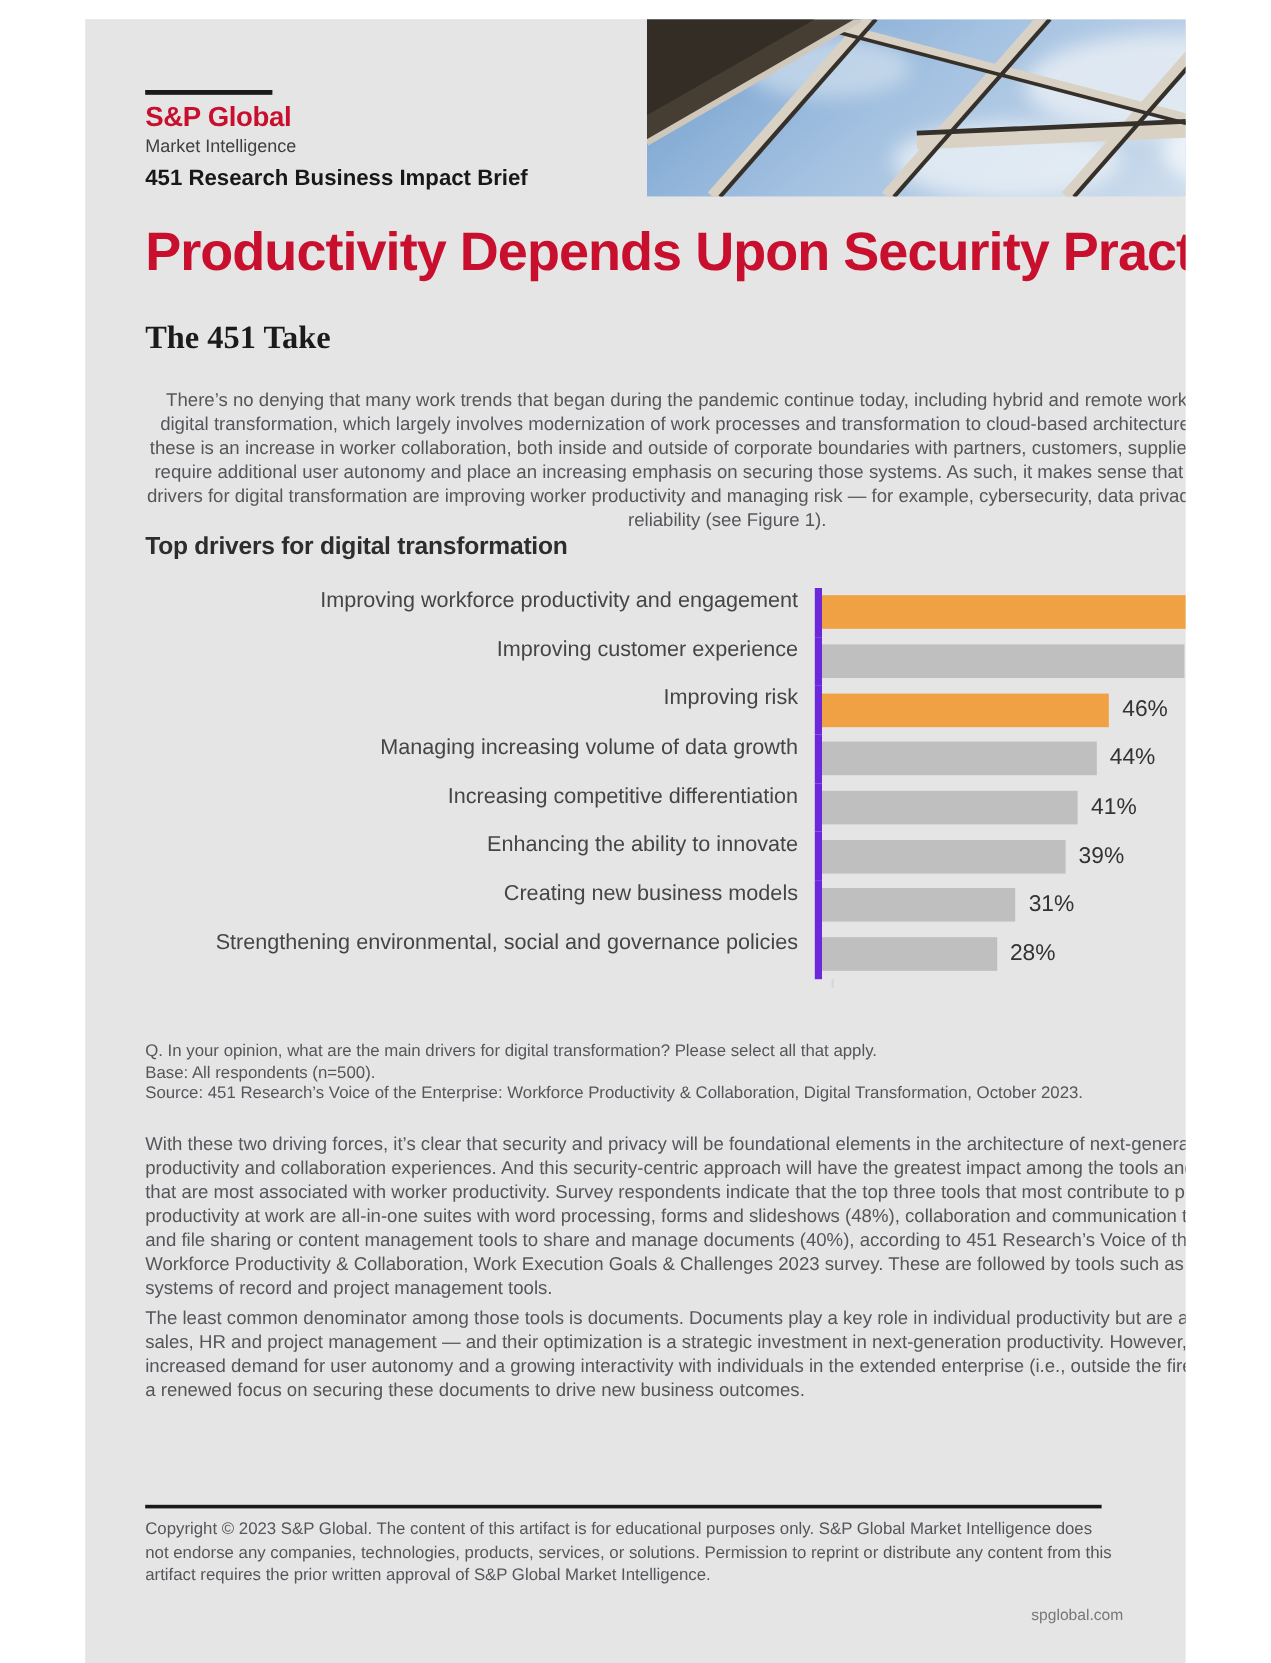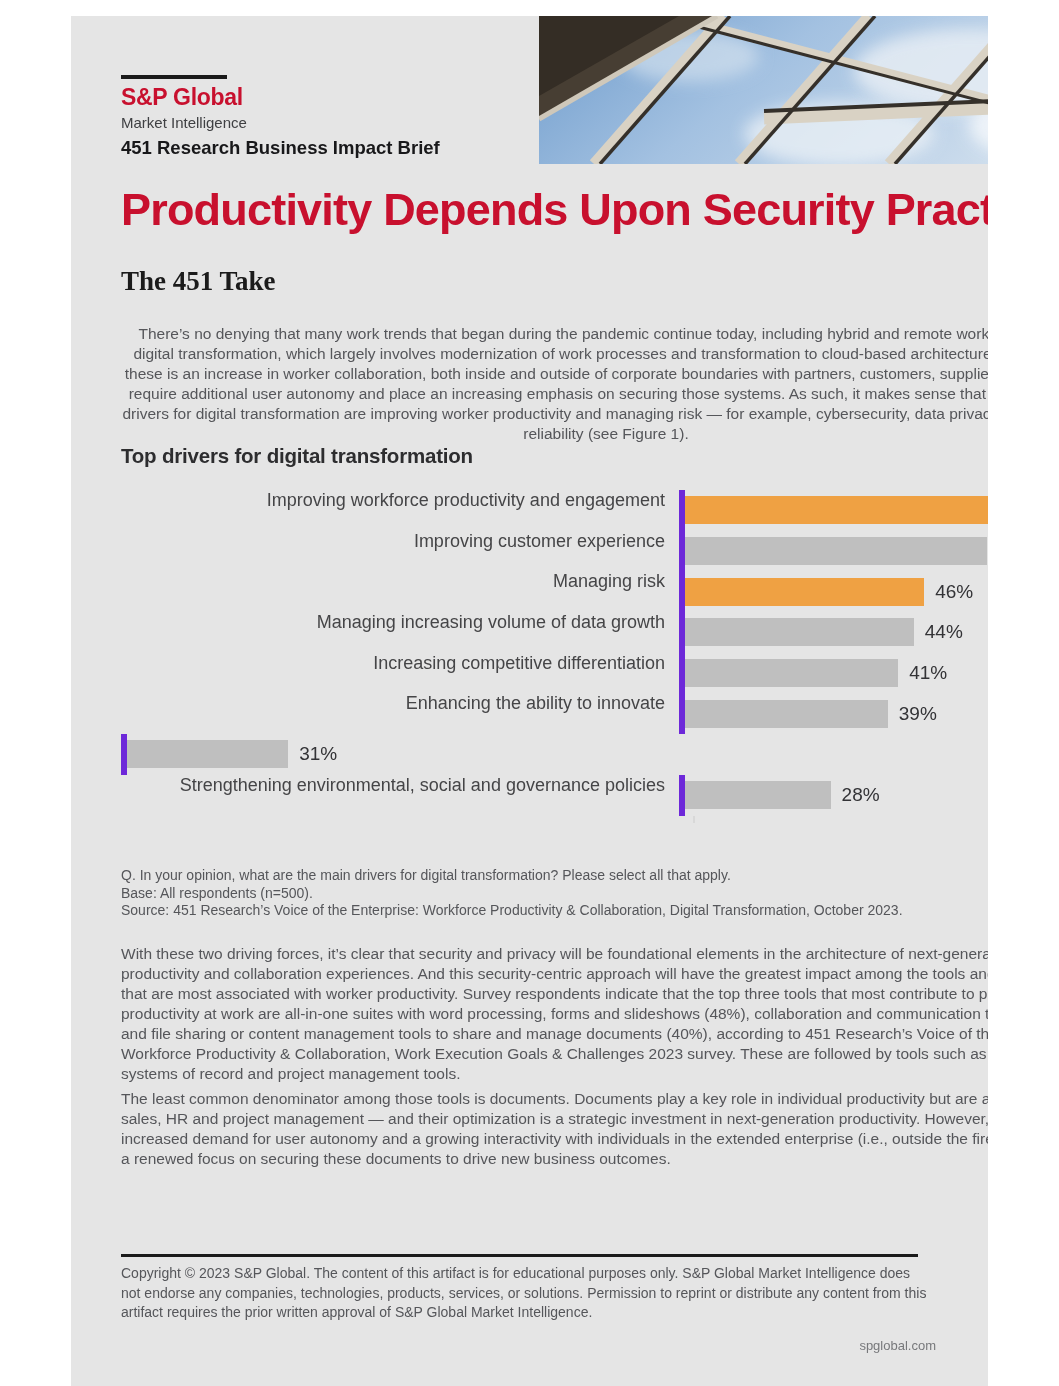--- a/index.html
+++ b/index.html
@@ -116,21 +116,21 @@
         </div>
       </div>
       <div class="chart-row">
         <div class="chart-label">Improving customer experience</div>
         <div class="chart-bar-area">
           <div class="chart-bar" style="width: 301.6px; background: rgb(191, 191, 191);"></div>
           <div class="chart-value">58%</div>
         </div>
       </div>
       <div class="chart-row">
-        <div class="chart-label">Managing risk</div>
+        <div class="chart-label">Improving risk</div>
         <div class="chart-bar-area">
           <div class="chart-bar" style="width: 239.2px; background: rgb(239, 161, 67);"></div>
           <div class="chart-value">46%</div>
         </div>
       </div>
       <div class="chart-row">
         <div class="chart-label">Managing increasing volume of data growth</div>
         <div class="chart-bar-area">
           <div class="chart-bar" style="width: 228.8px; background: rgb(191, 191, 191);"></div>
           <div class="chart-value">44%</div>
@@ -144,20 +144,21 @@
         </div>
       </div>
       <div class="chart-row">
         <div class="chart-label">Enhancing the ability to innovate</div>
         <div class="chart-bar-area">
           <div class="chart-bar" style="width: 202.8px; background: rgb(191, 191, 191);"></div>
           <div class="chart-value">39%</div>
         </div>
       </div>
       <div class="chart-row">
+        <div class="chart-label">Creating new business models</div>
         <div class="chart-bar-area">
           <div class="chart-bar" style="width: 161.2px; background: rgb(191, 191, 191);"></div>
           <div class="chart-value">31%</div>
         </div>
       </div>
       <div class="chart-row">
         <div class="chart-label">Strengthening environmental, social and governance policies</div>
         <div class="chart-bar-area">
           <div class="chart-bar" style="width: 145.6px; background: rgb(191, 191, 191);"></div>
           <div class="chart-value">28%</div>

